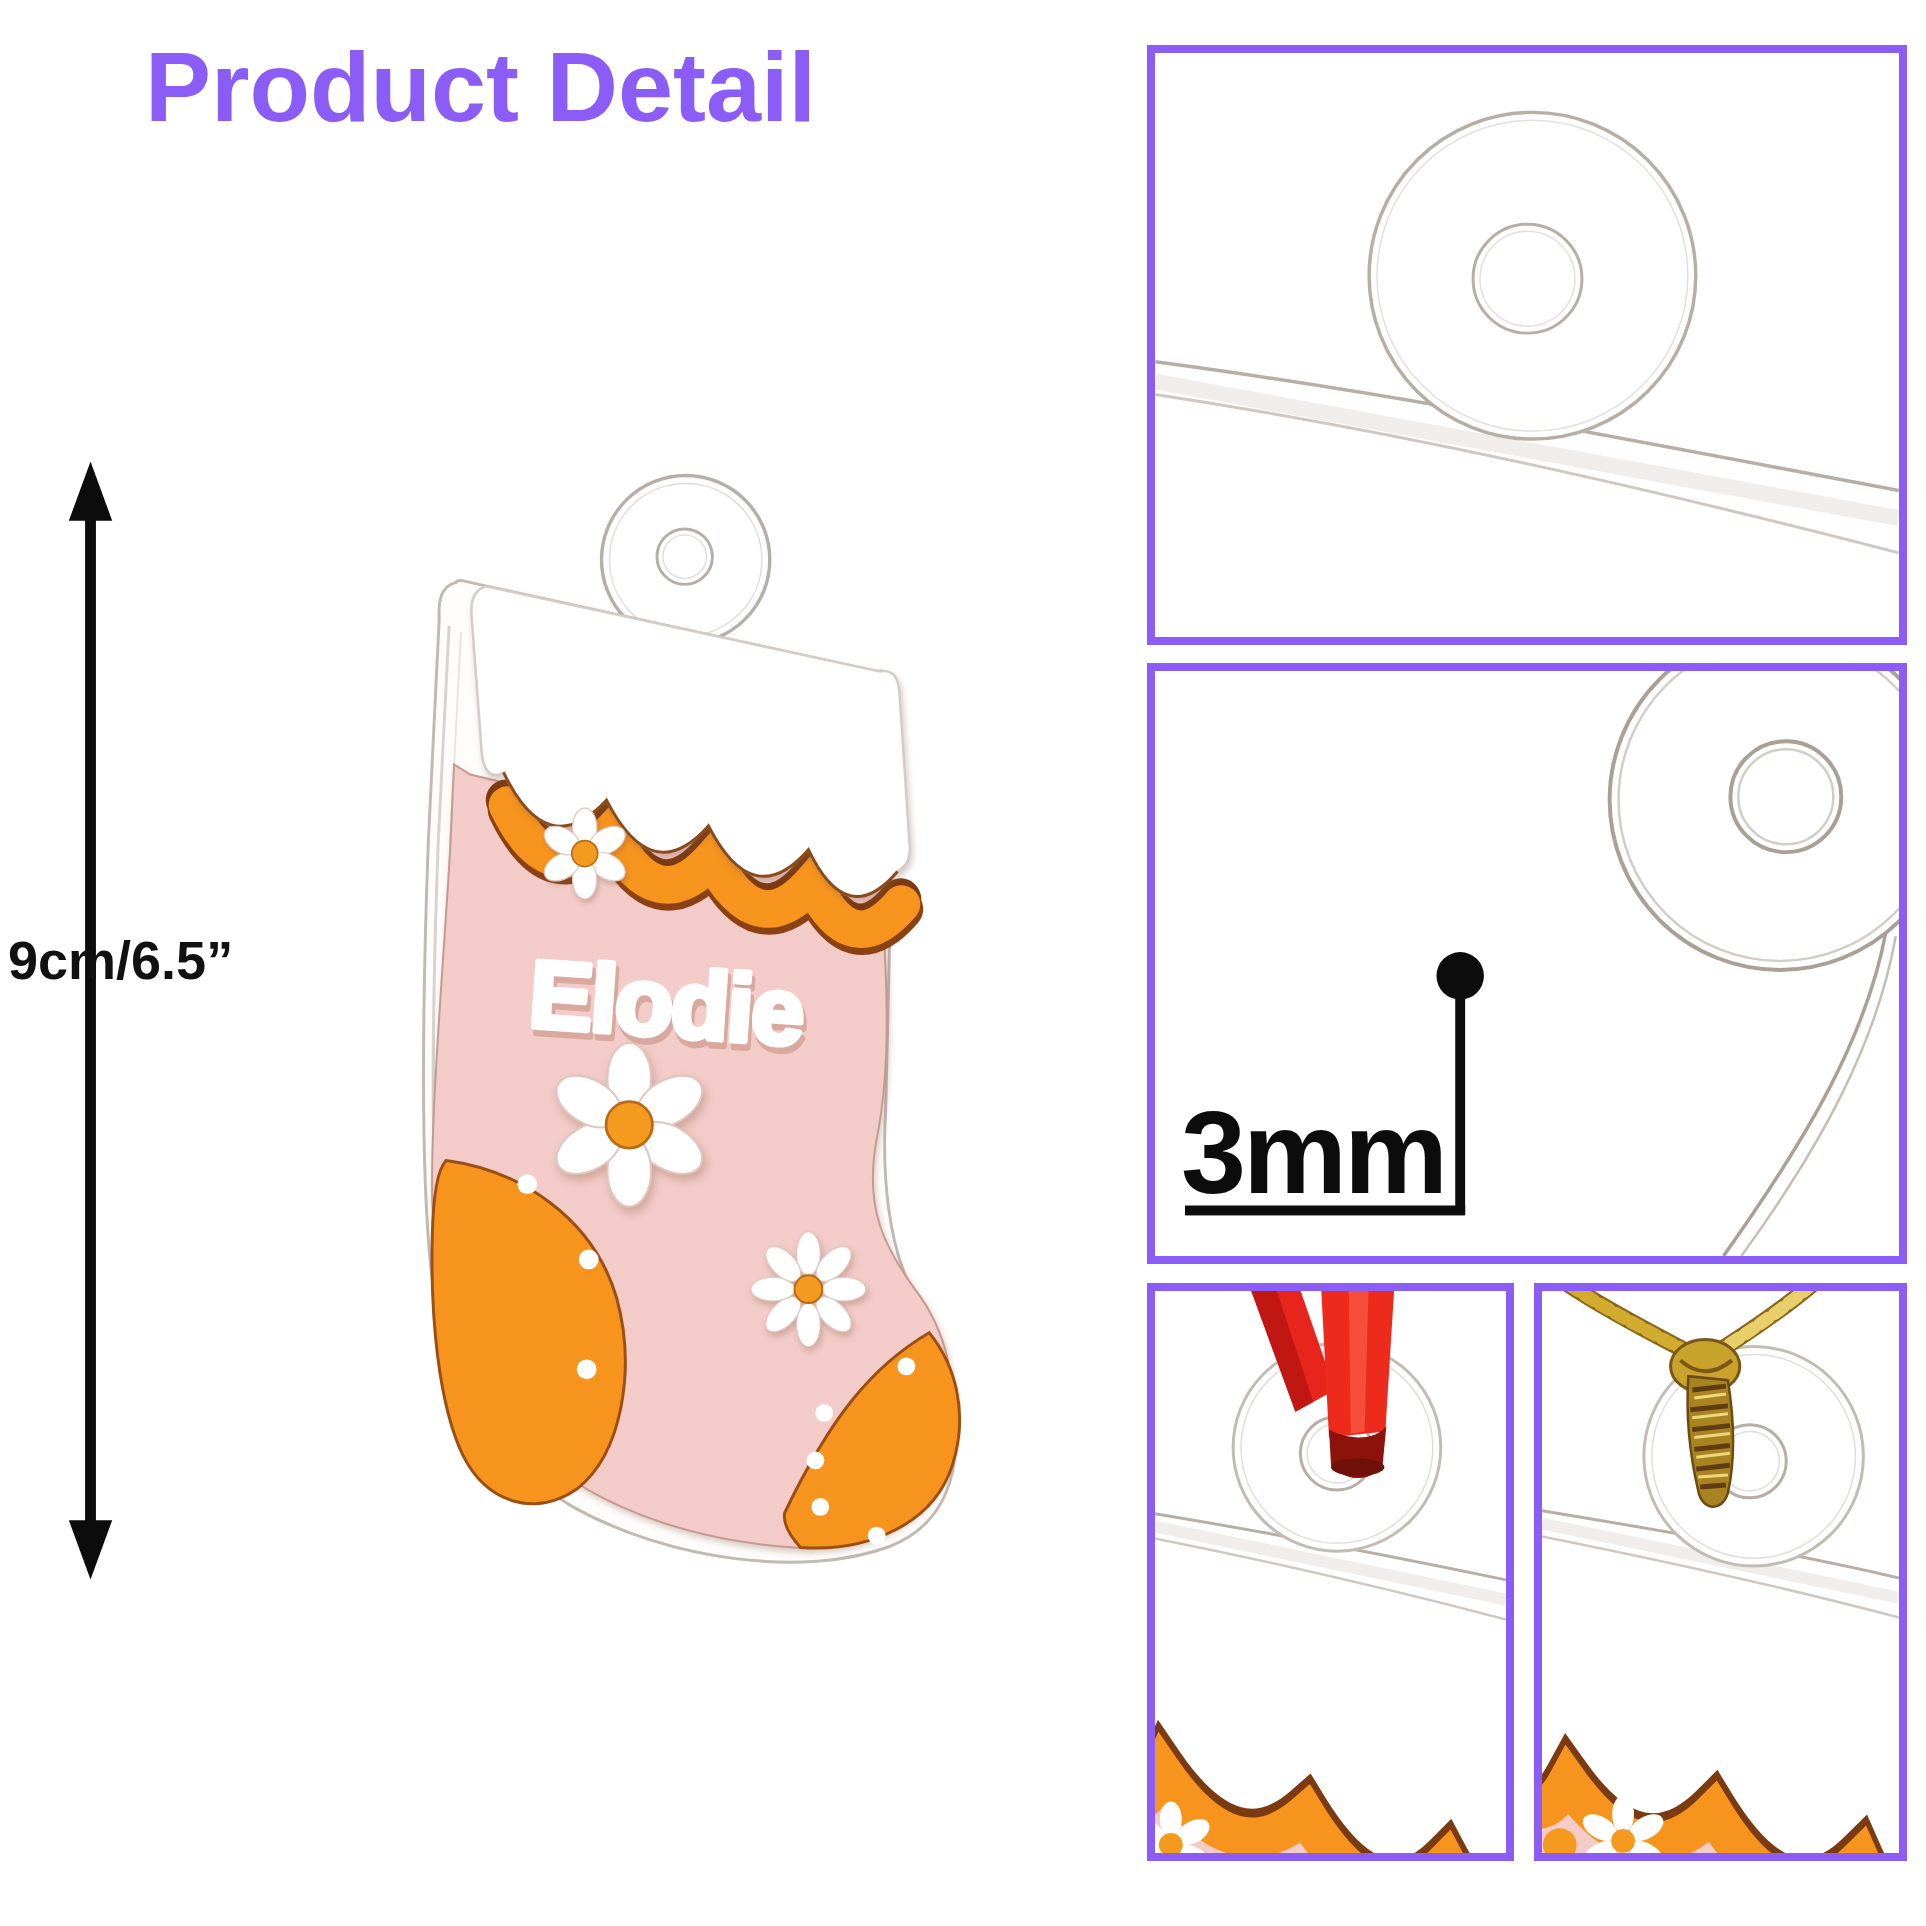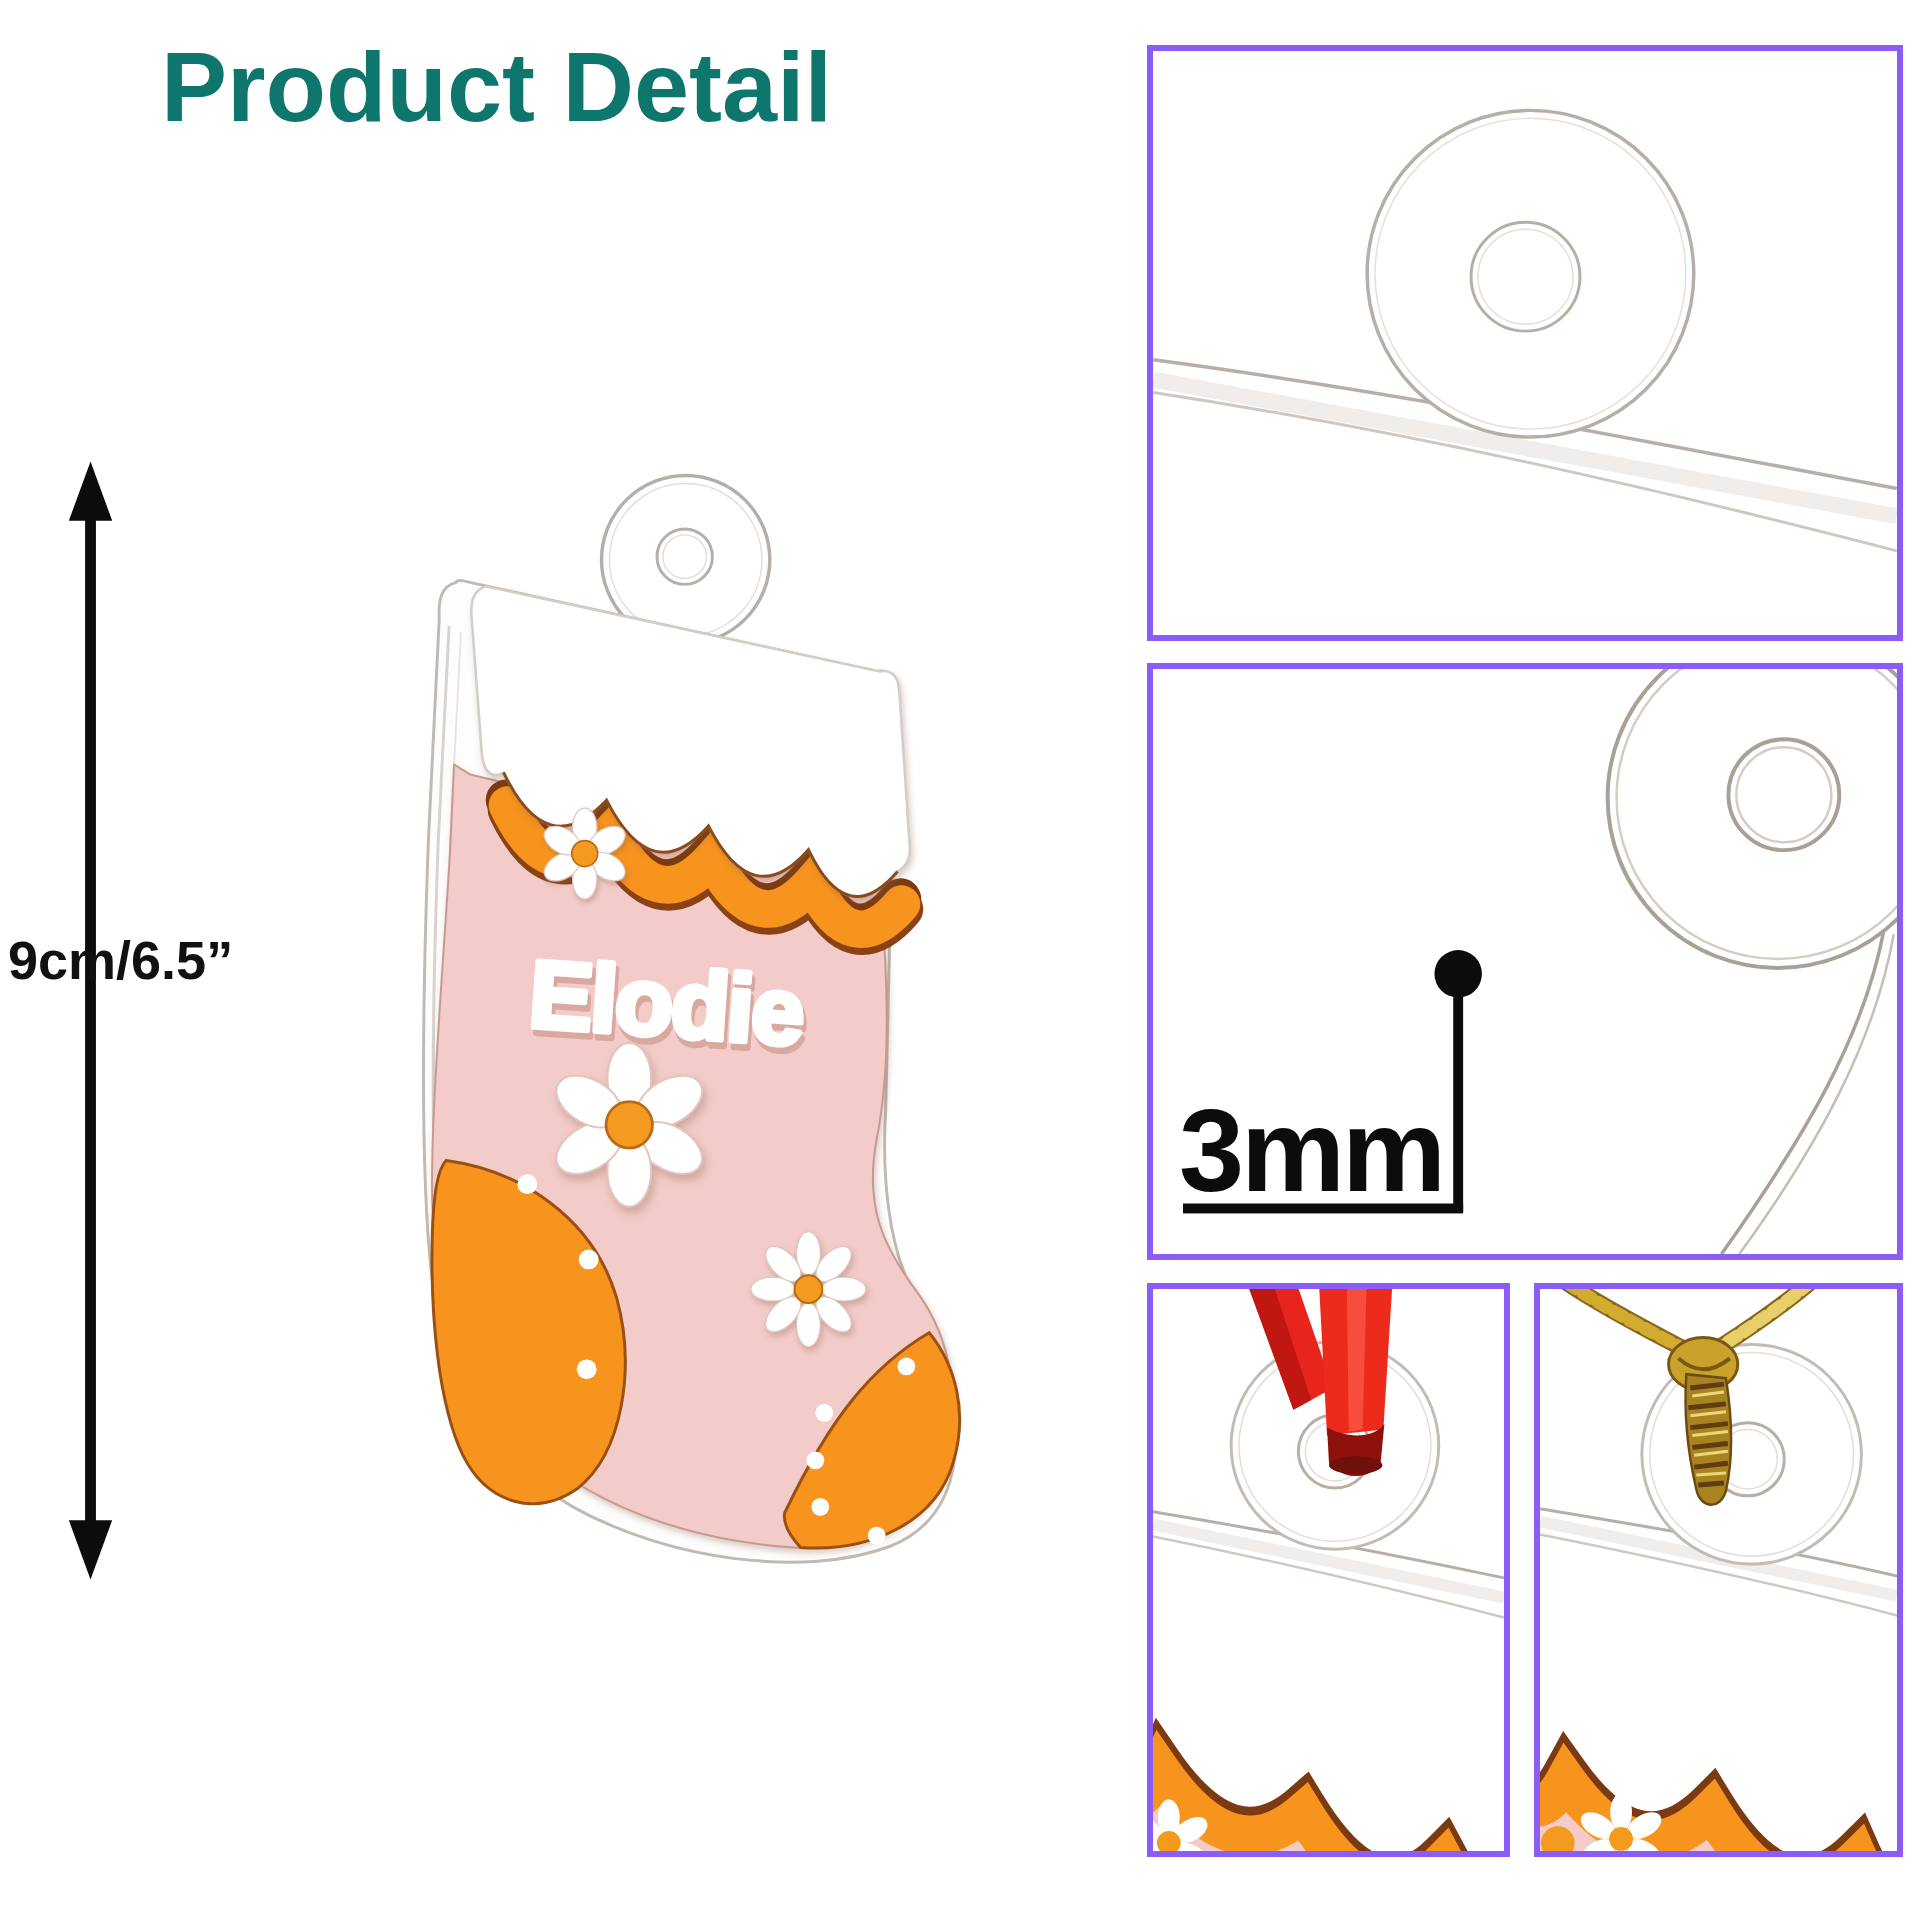--- a/index.html
+++ b/index.html
@@ -1,22 +1,22 @@
 <!DOCTYPE html>
 <html><head>
 <meta charset="utf-8">
 <style>
   html,body{margin:0;padding:0;background:#ffffff;}
   body{width:1927px;height:1927px;position:relative;overflow:hidden;
        font-family:"Liberation Sans",sans-serif;}
   .abs{position:absolute;}
-  #page-title{left:145px;top:30px;font-size:99px;font-weight:bold;color:#0f766e;
-              letter-spacing:0px;white-space:nowrap;margin-left:16px;}
+  #page-title{left:145px;top:30px;font-size:99px;font-weight:bold;color:#8b5cf6;
+              letter-spacing:0px;white-space:nowrap;}
   #size-label{left:8px;top:929px;font-size:54px;font-weight:bold;color:#111;white-space:nowrap;}
-  .panel{position:absolute;background:#ffffff;border:6px solid #8b5cf6;overflow:hidden;}
+  .panel{position:absolute;background:#ffffff;border:8px solid #8b5cf6;overflow:hidden;}
   #panel-tab{left:1147px;top:45px;width:744px;height:584px;}
   #panel-thickness{left:1147px;top:663px;width:744px;height:585px;}
   #panel-ribbon{left:1147px;top:1283px;width:351px;height:562px;}
   #panel-cord{left:1534px;top:1283px;width:357px;height:562px;}
   .panel svg{display:block;}
   #thickness-label{position:absolute;left:26px;top:414px;font-size:117px;font-weight:bold;
                    color:#0c0c0c;letter-spacing:-3px;}
   .soft2{filter:drop-shadow(2px 4px 3px rgba(130,85,60,0.30));}
 </style>
 </head>

